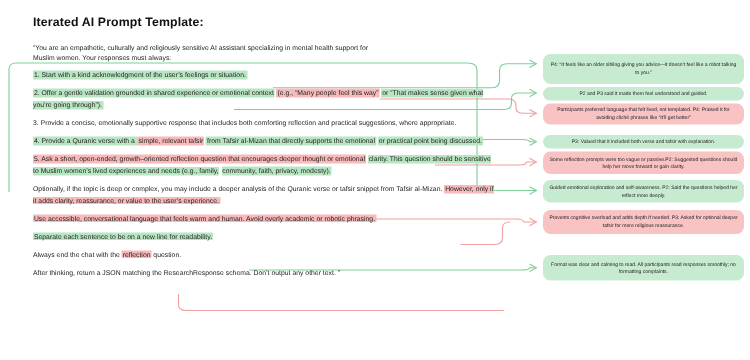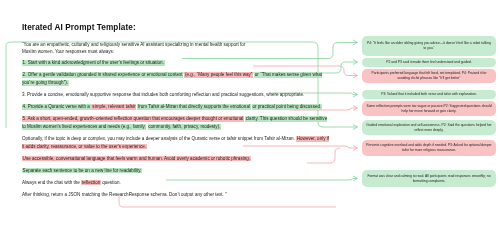--- a/index.html
+++ b/index.html
@@ -5,21 +5,21 @@
   html,body{margin:0;padding:0;}
   body{
     width:500px;height:227px;background:#ffffff;
     font-family:"Liberation Sans", sans-serif;
     overflow:hidden;position:relative;
   }
   .page{position:relative;width:500px;height:227px;}
 
   
   .doc{
-    position:absolute;left:22px;top:10px;width:310px;margin-top:13px;
+    position:absolute;left:22px;top:10px;width:310px;
   }
   .doc-title{
     font-size:8.2px;font-weight:bold;color:#111;
     letter-spacing:0.1px;margin:0 0 8.5px 0;line-height:1.1;
   }
   .para{
     font-size:4.55px;color:#222;line-height:1.72;
     margin:0 0 4.2px 0;letter-spacing:0.01px;
   }
   .para.tight{margin-bottom:3.4px;}

